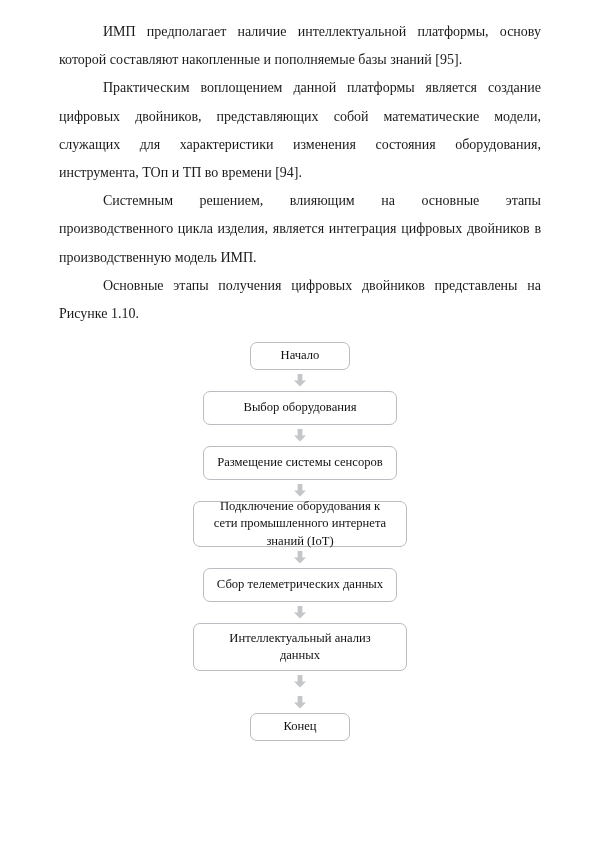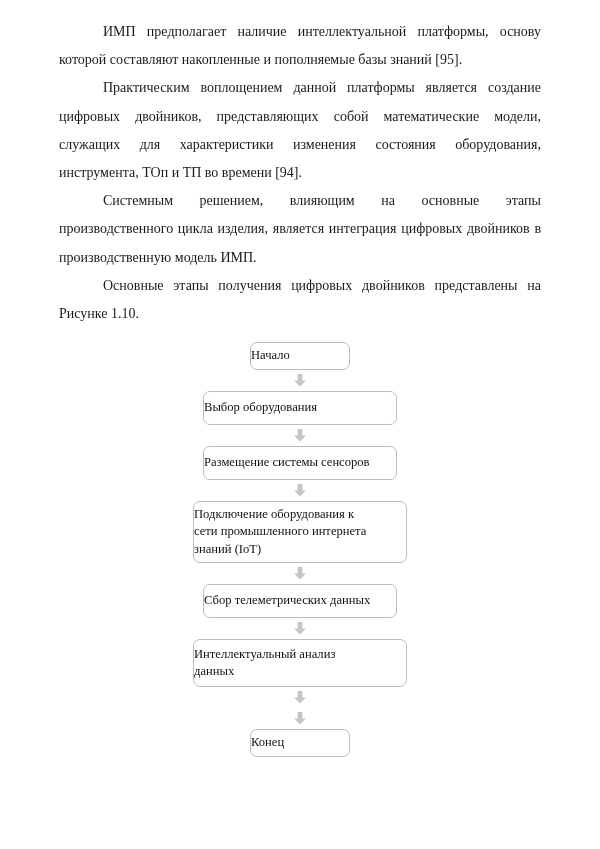--- a/index.html
+++ b/index.html
@@ -54,40 +54,41 @@
   .fc-row {
     display: flex;
     justify-content: center;
     width: 100%;
   }
   .fc-box {
     box-sizing: border-box;
     border: 1px solid #b9bcc0;
     border-radius: 7px;
     background: #ffffff;
+    text-align: center;
     font-size: 12.6px;
     line-height: 17.5px;
     color: #111111;
     display: flex;
     flex-direction: column;
     align-items: center;
     justify-content: center;
     box-shadow: 0 0 0 0 rgba(0,0,0,0);
   }
   .fc-box.narrow {
     width: 100px;
     height: 28px;
   }
   .fc-box.wide {
     width: 194px;
     height: 34px;
   }
   .fc-box.wide-tall3 {
     width: 214px;
-    height: 62px;
+    height: 46px;
   }
   .fc-box.wide-tall2 {
     width: 214px;
     height: 48px;
   }
   .fc-line {
     display: block;
     width: 100%;
   }
   .fc-arrow {

